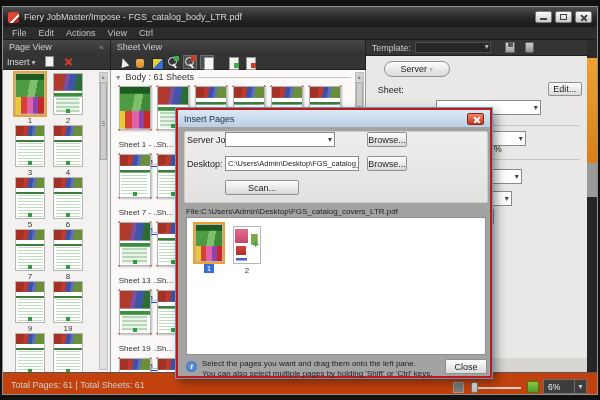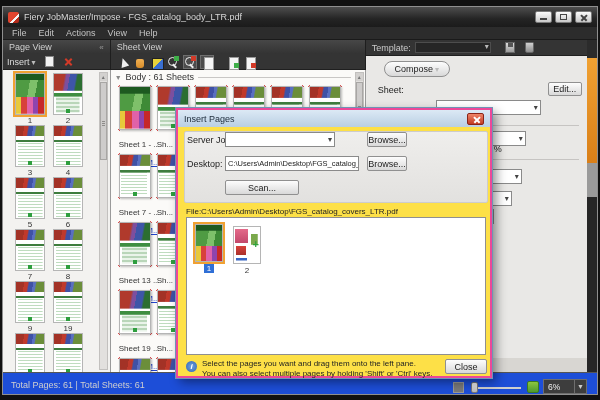--- a/index.html
+++ b/index.html
@@ -157,37 +157,37 @@
   .compose-btn { position:absolute; left:18px; top:5px; width:66px; height:16px; border-radius:8px; }
   .set-row-label { position:absolute; left:12px; font-size:9px; color:#222; }
   .select { position:absolute; height:15px; background:#fff; border:1px solid #8a8a8a; font-size:8.5px; color:#222;
     display:flex; align-items:center; padding:0 3px; }
   .select::after { content:"▾"; position:absolute; right:2px; top:2px; font-size:8px; color:#444; }
   .edit-btn { position:absolute; left:182px; top:26px; width:34px; height:14px; }
   .divider { position:absolute; left:4px; right:8px; border-top:1px solid #c6c4c2; }
   .pct { position:absolute; left:128px; top:88px; font-size:9px; color:#222; }
 
   
-  .statusbar { position:absolute; left:0; top:365px; width:100%; height:22px; background:#1d4ed8; border-top:1px solid #555;
+  .statusbar { position:absolute; left:0; top:365px; width:100%; height:22px; background:#c2410c; border-top:1px solid #555;
     color:#cfcfcf; font-size:9px; }
   .status-left { position:absolute; left:8px; top:7px; }
   .fit-icon { position:absolute; left:450px; top:9px; width:11px; height:11px; background:#7a7a7a; border:1px solid #9a9a9a; }
   .slider-track { position:absolute; left:470px; top:14px; width:48px; height:2px; background:#cfcfcf; }
   .slider-handle { position:absolute; left:468px; top:9px; width:7px; height:11px; border-radius:2px;
     background:linear-gradient(#efefef,#b9b9b9); border:1px solid #777; }
   .fitpage-icon { position:absolute; left:524px; top:8px; width:12px; height:12px; border-radius:2px;
     background:linear-gradient(#8cc63f,#4e9a2e); border:1px solid #3a7a20; }
   .zoom-combo { position:absolute; left:540px; top:6px; width:44px; height:15px; background:#3d3d3d; border:1px solid #6e6e6e;
     display:flex; align-items:center; }
   .zoom-value { flex:1; padding-left:4px; font-size:8.5px; color:#eee; }
   .zoom-arrow { width:12px; height:100%; border-left:1px solid #6e6e6e; color:#ccc; font-size:7px; text-align:center; line-height:14px; }
 
   
   .dialog { position:absolute; left:176px; top:108px; width:316px; height:270px; z-index:20;
-    border:2px solid #ec4899; box-shadow:0 0 0 1px #6f93b5, 4px 4px 10px rgba(0,0,0,.45); background:#fde047; }
+    border:2px solid #b91c1c; box-shadow:0 0 0 1px #6f93b5, 4px 4px 10px rgba(0,0,0,.45); background:#a3a3a3; }
   .dlg-title { position:absolute; left:0; top:0; width:100%; height:17px;
     background:linear-gradient(#dce9f5,#b9cfe3); display:flex; align-items:center; padding:0 6px; }
   .dlg-title-text { font-size:9px; color:#1d2b3a; flex:1; }
   .dlg-close { position:relative; width:17px; height:12px; border:1px solid #8a2418; border-radius:2px;
     background:linear-gradient(#ef8468,#c23b22); }
   .dlg-close i { position:absolute; left:5px; top:5px; width:8px; height:1.5px; background:#fff; }
   .dlg-close i:first-child { transform:rotate(45deg); }
   .dlg-close i:last-child { transform:rotate(-45deg); }
   .dlg-fieldpanel { position:absolute; left:6px; top:21px; width:304px; height:72px; border:1px solid #cdcccb;
     background:linear-gradient(#efeeec,#e2e1df); border-radius:2px; }
@@ -233,21 +233,21 @@
             <i class="g-x2"></i>
           </span>
       </span>
     </div>
 
     <div class="menubar">
       <span class="menu-item">File</span>
       <span class="menu-item">Edit</span>
       <span class="menu-item">Actions</span>
       <span class="menu-item">View</span>
-      <span class="menu-item">Help</span>
+      <span class="menu-item">Ctrl</span>
     </div>
 
     <div class="workspace">
 
       <div class="panel" id="page-view">
         <div class="p-header">
           <span>Page View</span>
           <span class="hd-arrows">«</span>
         </div>
         <div class="p-toolbar">
@@ -433,21 +433,21 @@
 
       <div class="panel" id="settings">
         <div class="tmpl-row">
           <span class="tmpl-label">Template:</span>
           <span class="tmpl-select"></span>
           <span class="i-save"></span>
           <span class="i-trash"></span>
         </div>
         <div class="set-content">
           <div class="btn compose-btn arr-dn">
-              <span>Compose</span>
+              <span>Server</span>
             </div>
           <span class="set-row-label" style="top:29px;">Sheet:</span>
           <div class="btn edit-btn">
               <span>Edit...</span>
             </div>
           <div class="select" style="left:70px;top:44px;width:105px;"></div>
           <div class="divider" style="top:69px;"></div>
           <div class="select" style="left:70px;top:75px;width:90px;"></div>
           <span class="pct">%</span>
           <div class="divider" style="top:103px;"></div>

